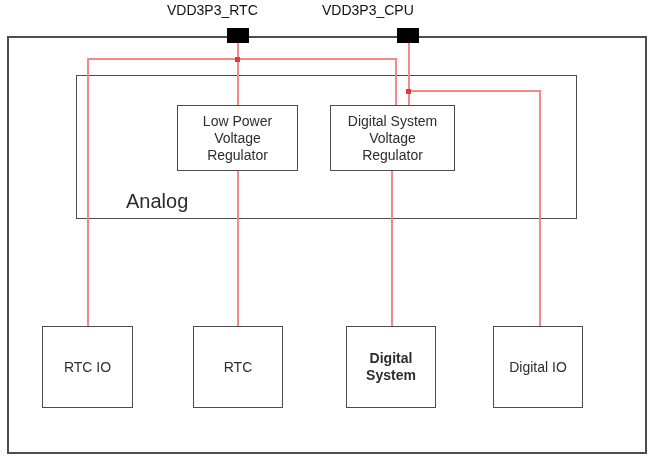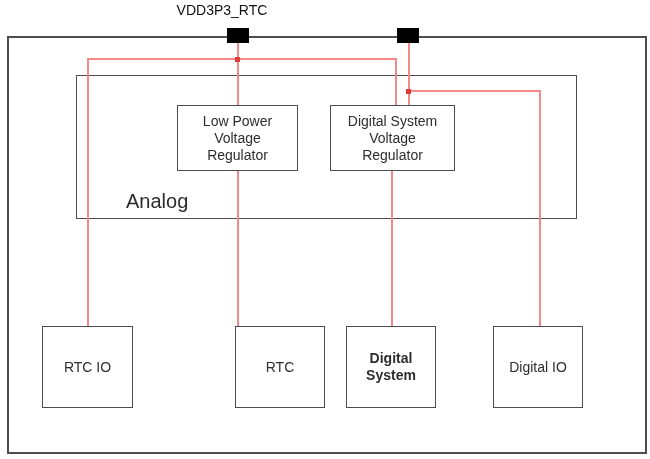--- a/index.html
+++ b/index.html
@@ -46,21 +46,20 @@
   .region-label {
     position: absolute;
     left: 126px; top: 190px;
     font-size: 20px;
     color: #2d2d2d;
   }
   .pin-label {
     position: absolute;
     top: 2px;
     width: 110px;
-    text-align: center;
     font-size: 14px;
     color: #111111;
   }
   .pin-label-rtc { left: 167px; }
   .pin-label-cpu { left: 322px; }
   .pad {
     position: absolute;
     top: 28px;
     width: 22px;
     height: 15px;
@@ -92,35 +91,36 @@
   <div class="rect analog-rect" style="border-color: rgb(77, 77, 77);"></div>
   <div class="region-label">Analog</div>
 
   <div class="block blk-lp-reg" style="border-color: rgb(77, 77, 77);">Low Power
 Voltage
 Regulator</div>
   <div class="block blk-ds-reg" style="border-color: rgb(77, 77, 77);">Digital System
 Voltage
 Regulator</div>
   <div class="block blk-rtc-io" style="border-color: rgb(77, 77, 77);">RTC IO</div>
-  <div class="block blk-rtc" style="border-color: rgb(77, 77, 77); margin-left: 42px;">RTC</div>
+  <div class="block blk-rtc" style="border-color: rgb(77, 77, 77);">RTC</div>
   <div class="block blk-digsys" style="border-color: rgb(77, 77, 77);">Digital
 System</div>
   <div class="block blk-digio" style="border-color: rgb(77, 77, 77); text-align: right;">Digital IO</div>
 
   <div class="wire w1" style="background: rgb(245, 137, 137);"></div>
   <div class="wire w2" style="background: rgb(245, 137, 137);"></div>
   <div class="wire w3" style="background: rgb(245, 137, 137);"></div>
   <div class="wire w4" style="background: rgb(245, 137, 137);"></div>
   <div class="wire w5" style="background: rgb(245, 137, 137);"></div>
   <div class="wire w6" style="background: rgb(245, 137, 137);"></div>
   <div class="wire w7" style="background: rgb(245, 137, 137);"></div>
   <div class="wire w8" style="background: rgb(245, 137, 137);"></div>
   <div class="wire w9" style="background: rgb(245, 137, 137);"></div>
   <div class="dot d1" style="background: rgb(226, 58, 58);"></div>
   <div class="dot d2" style="background: rgb(226, 58, 58);"></div>
 
   <div class="pad pad-rtc" style="background: rgb(0, 0, 0);"></div>
   <div class="pad pad-cpu" style="background: rgb(0, 0, 0);"></div>
 
   <div class="pin-label pin-label-rtc">VDD3P3_RTC</div>
+  <div class="pin-label pin-label-cpu">VDD3P3_CPU</div>
 
 </div>
 
 </body></html>

